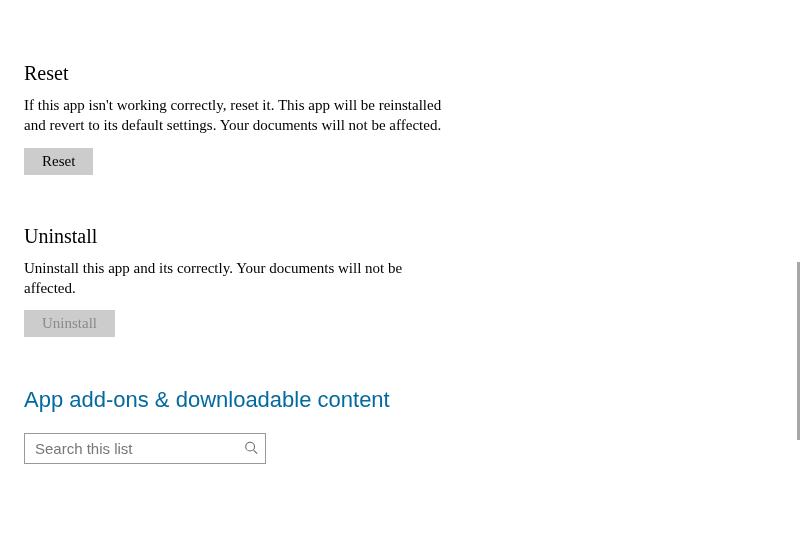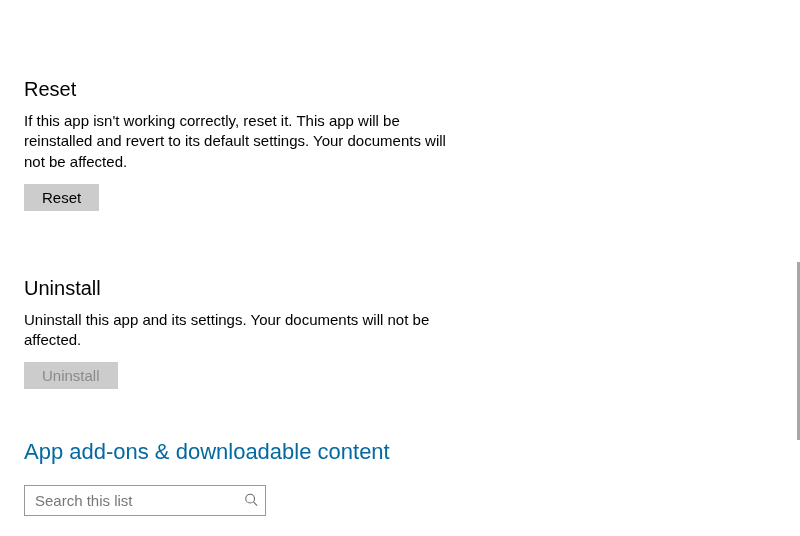--- a/index.html
+++ b/index.html
@@ -30,21 +30,22 @@
       font-size: 15px;
       padding: 5px 18px;
       cursor: pointer;
       margin-bottom: 2px;
     }
     .btn:disabled {
       color: #8a8a8a;
       cursor: default;
     }
     .section {
-      margin-top: 64px;
+      margin-top: 48px;
+      font-family: Liberation Serif, serif;
     }
     .section-heading {
       font-size: 20px;
       font-weight: 400;
       color: #000000;
       margin-bottom: 10px;
     }
     .section-desc {
       font-size: 15px;
       color: #000000;
@@ -98,21 +99,21 @@
 <div class="content">
 
   <div class="section">
     <h2 class="section-heading">Reset</h2>
     <p class="section-desc">If this app isn't working correctly, reset it. This app will be reinstalled and revert to its default settings. Your documents will not be affected.</p>
     <button class="btn">Reset</button>
   </div>
 
   <div class="section">
     <h2 class="section-heading">Uninstall</h2>
-    <p class="section-desc">Uninstall this app and its settings. Your documents will not be affected.</p>
+    <p class="section-desc">Uninstall this app and its correctly. Your documents will not be affected.</p>
     <button class="btn" disabled="">Uninstall</button>
   </div>
 
   <h2 class="large-heading">App add-ons &amp; downloadable content</h2>
 
   <div class="search-wrap">
     <input type="text" class="search-input" placeholder="Search this list" style="">
     <span class="search-icon">
       <svg width="14" height="14" viewBox="0 0 16 16" fill="none" stroke="currentColor" stroke-width="1.2">
         <circle cx="7" cy="7" r="5"></circle>

